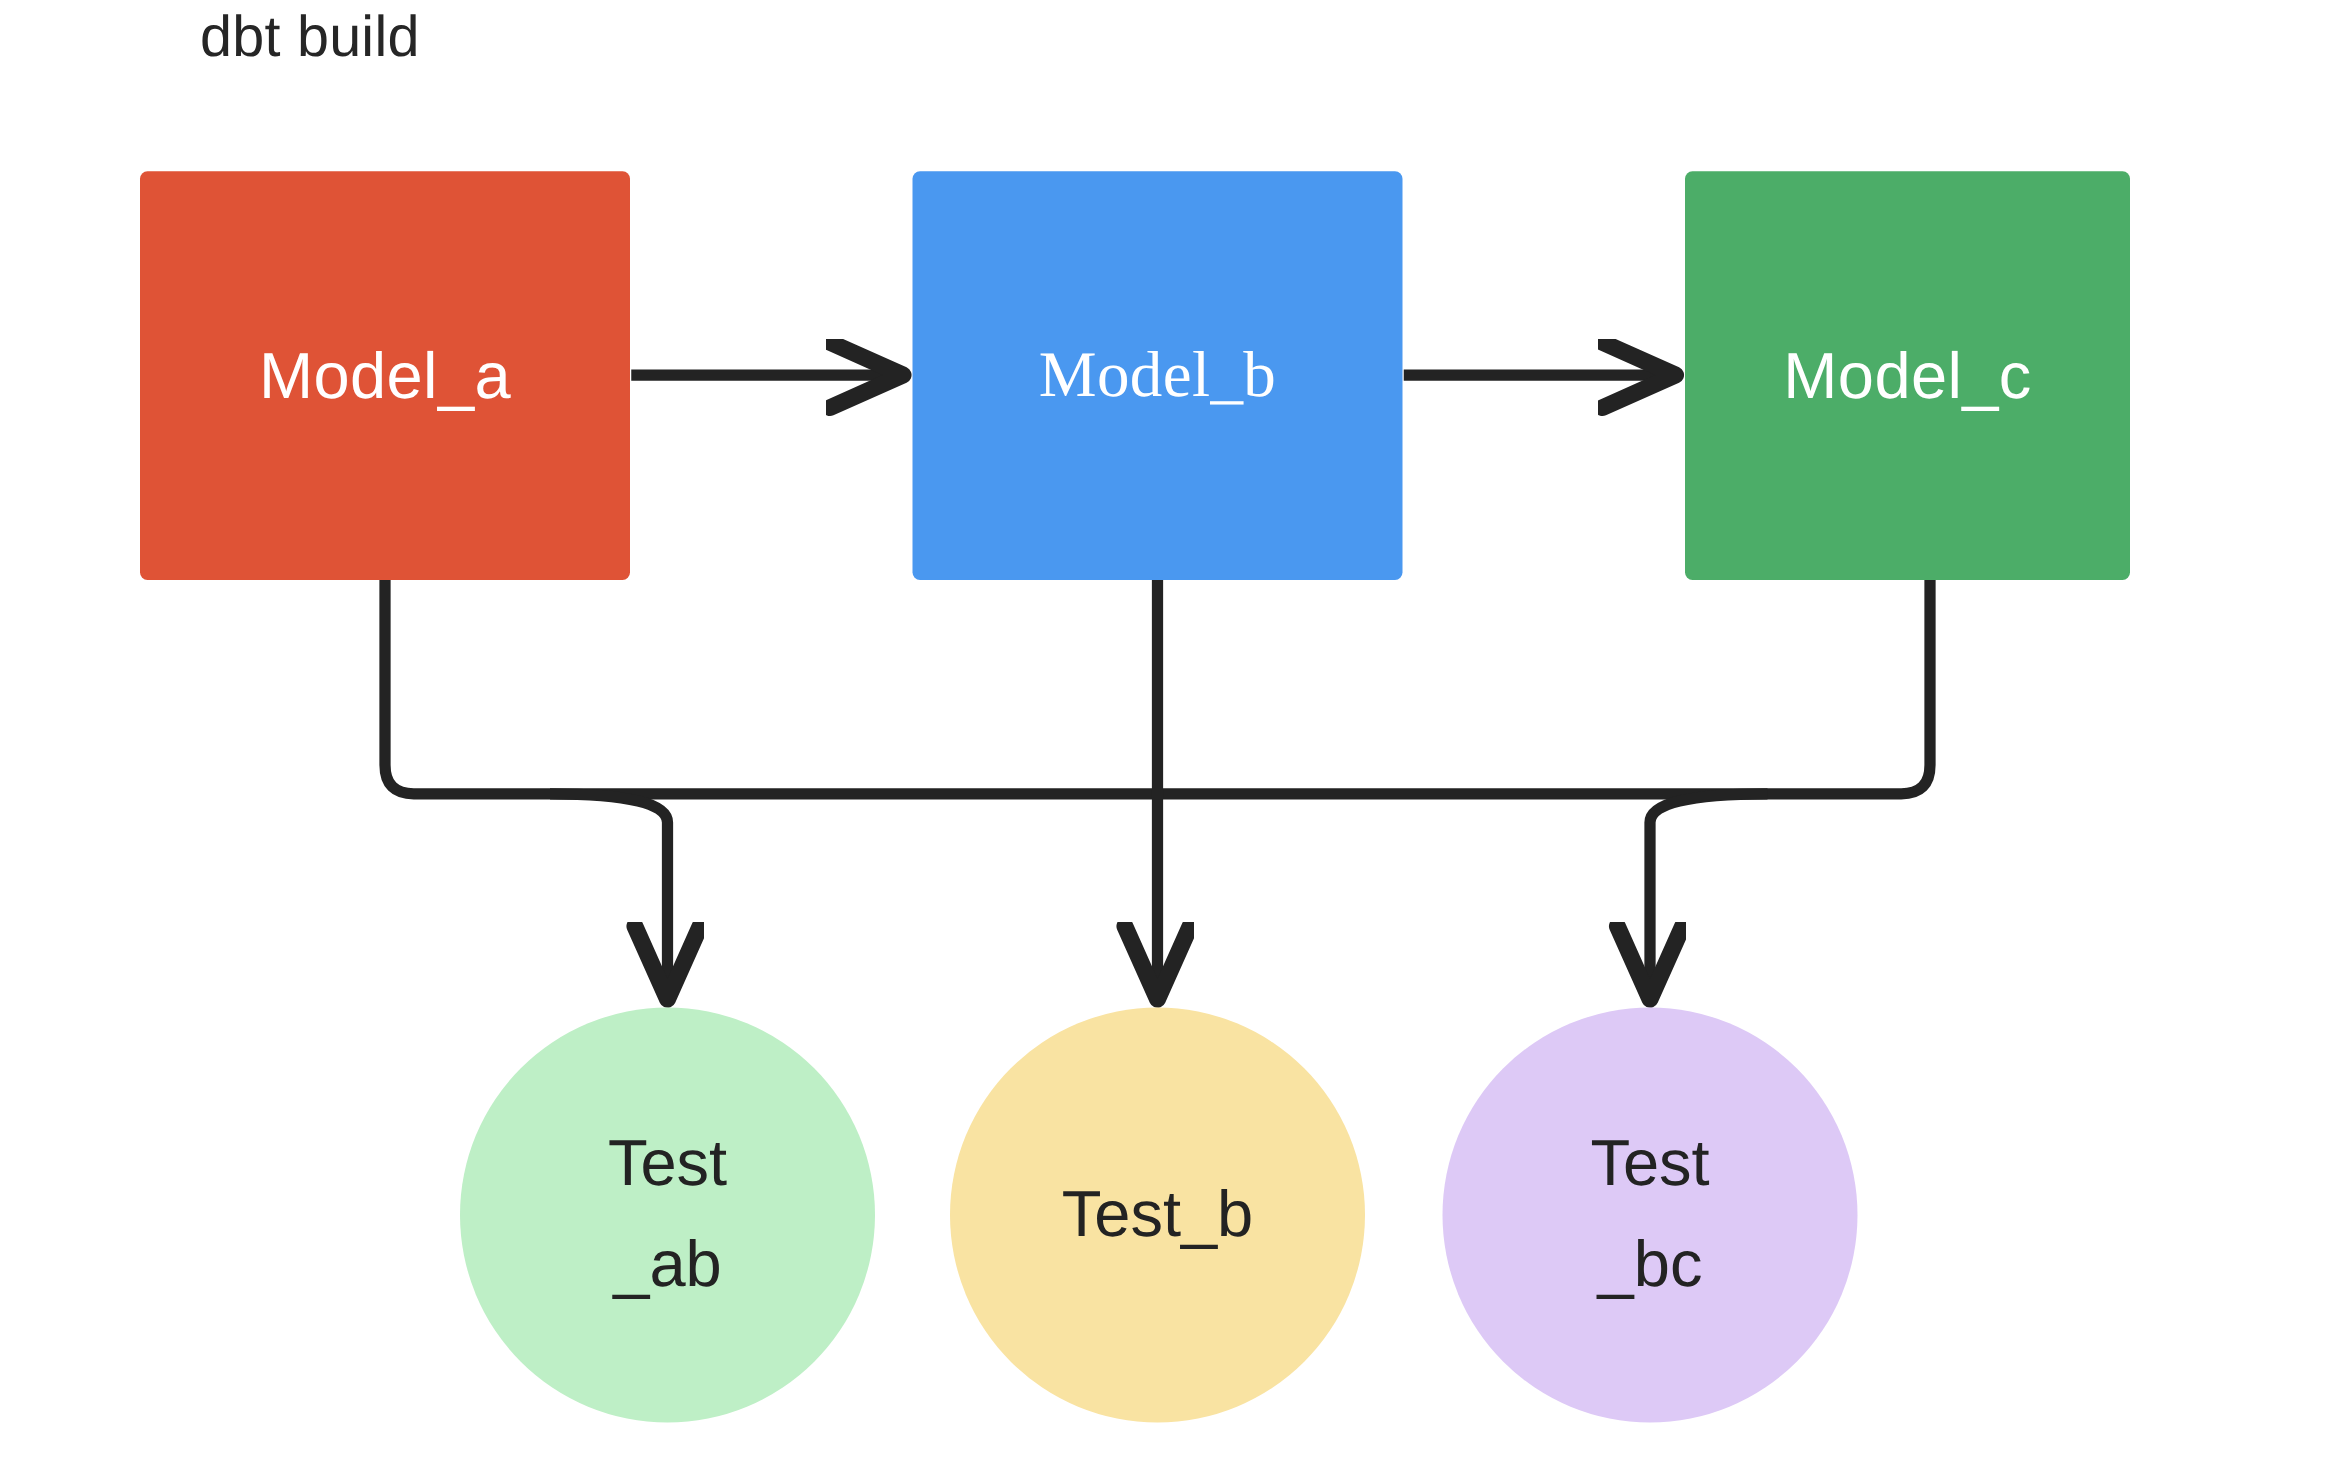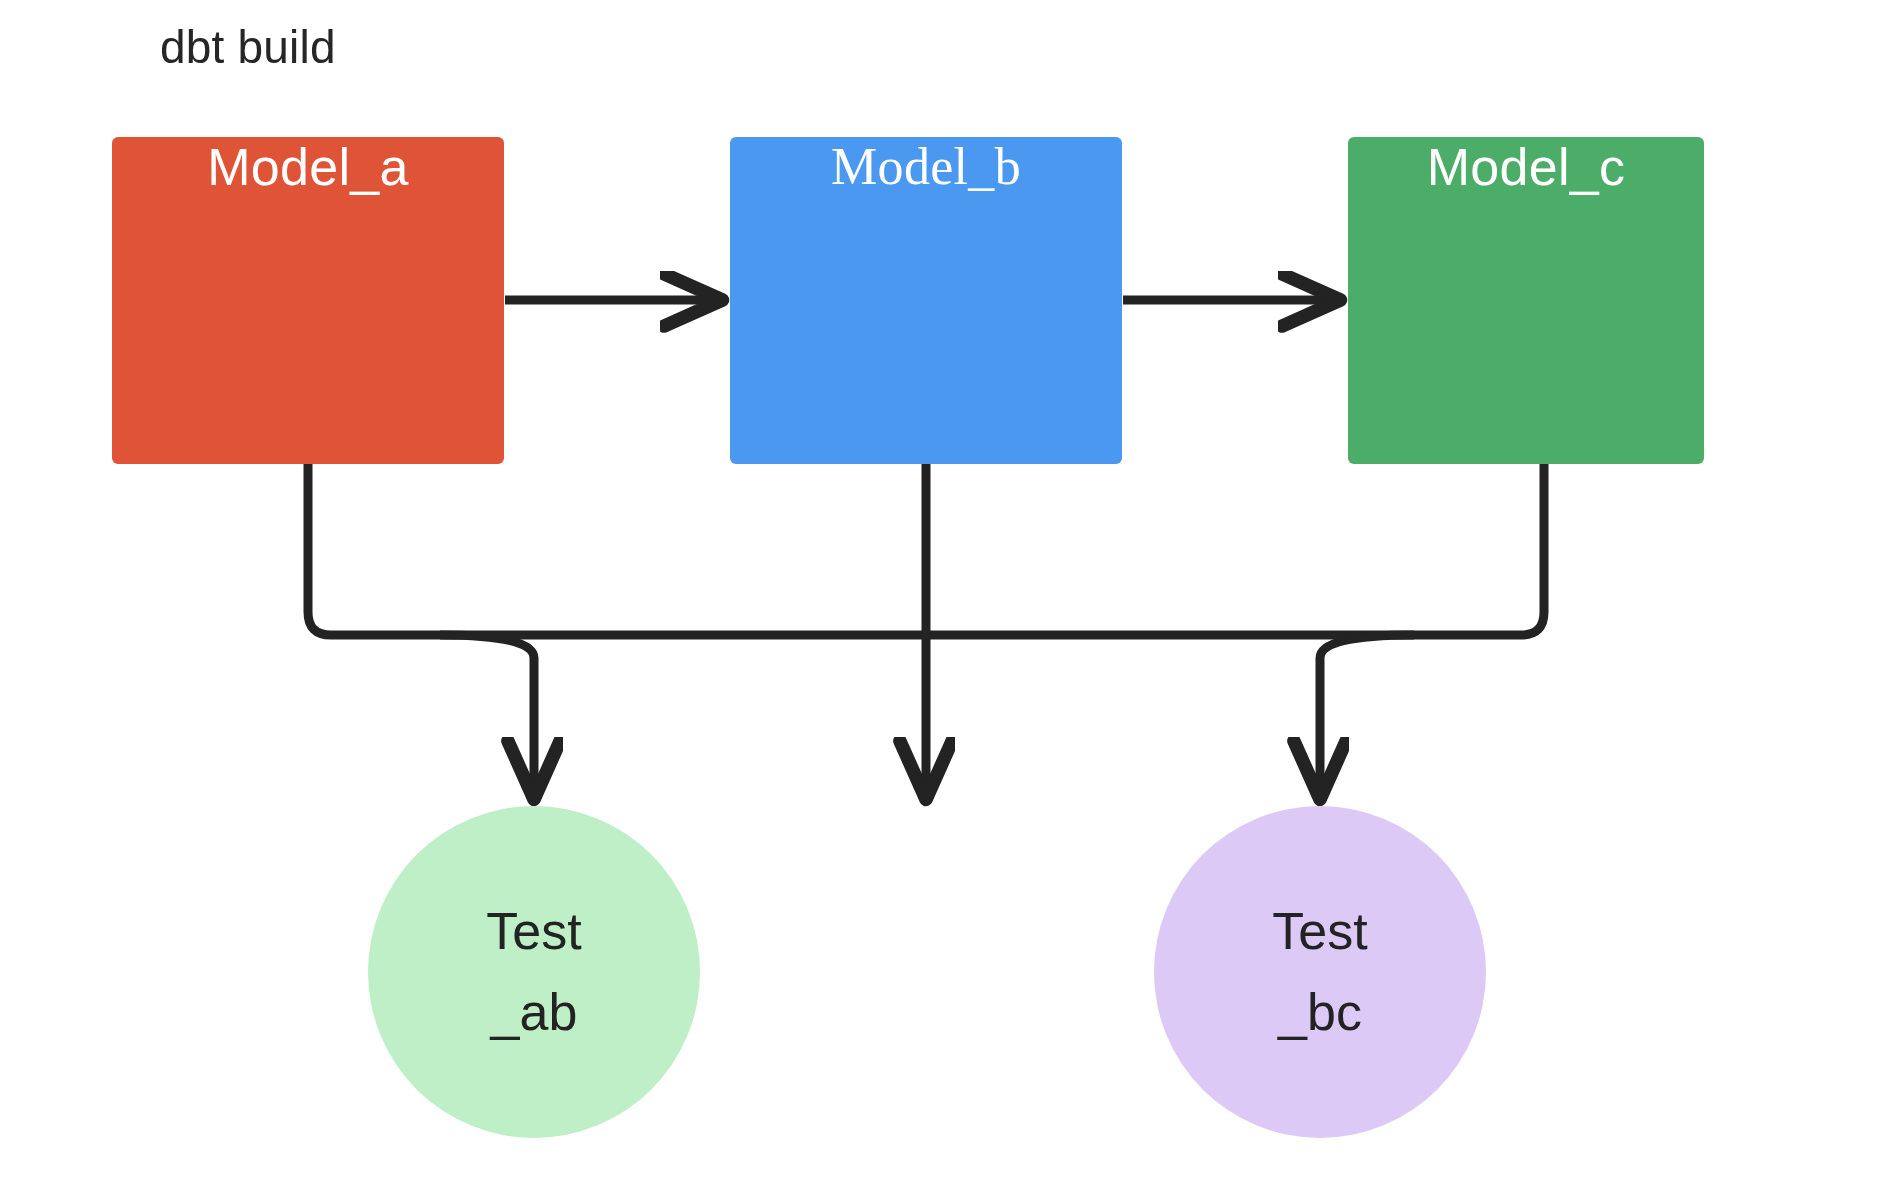--- a/index.html
+++ b/index.html
@@ -20,30 +20,31 @@
   #edges {
     position: absolute;
     left: 0;
     top: 0;
     width: 1880px;
     height: 1186px;
   }
   .diagram-title {
     position: absolute;
     left: 160px;
-    top: 20px;
+    top: 2px;
     font-size: 46px;
     color: #262626;
     letter-spacing: 0.2px;
     white-space: nowrap;
   }
   .model-node {
     position: absolute;
     border-radius: 6px;
     display: flex;
+    align-items: center;
     justify-content: center;
     color: #ffffff;
     font-size: 52px;
     letter-spacing: 0.3px;
     box-sizing: border-box;
   }
   .test-node {
     position: absolute;
     border-radius: 50%;
     display: flex;
@@ -102,19 +103,22 @@
 
   <div class="model-node" style="left:1348px; top:137px; width:356px; height:327px; background:#4CAD68;">
     <span>Model_c</span>
   </div>
 
   <div class="test-node" style="left:368px; top:806px; width:332px; height:332px; background:#BEEFC6;">
     <span class="test-line">Test</span>
     <span class="test-line">_ab</span>
   </div>
 
+  <div class="test-node" style="left:760px; top:806px; width:332px; height:332px; background:#F9E3A2;">
+    <span class="test-line">Test_b</span>
+  </div>
 
   <div class="test-node" style="left:1154px; top:806px; width:332px; height:332px; background:#DDC9F6;">
     <span class="test-line">Test</span>
     <span class="test-line">_bc</span>
   </div>
 
 </div>
 
 </body></html>

